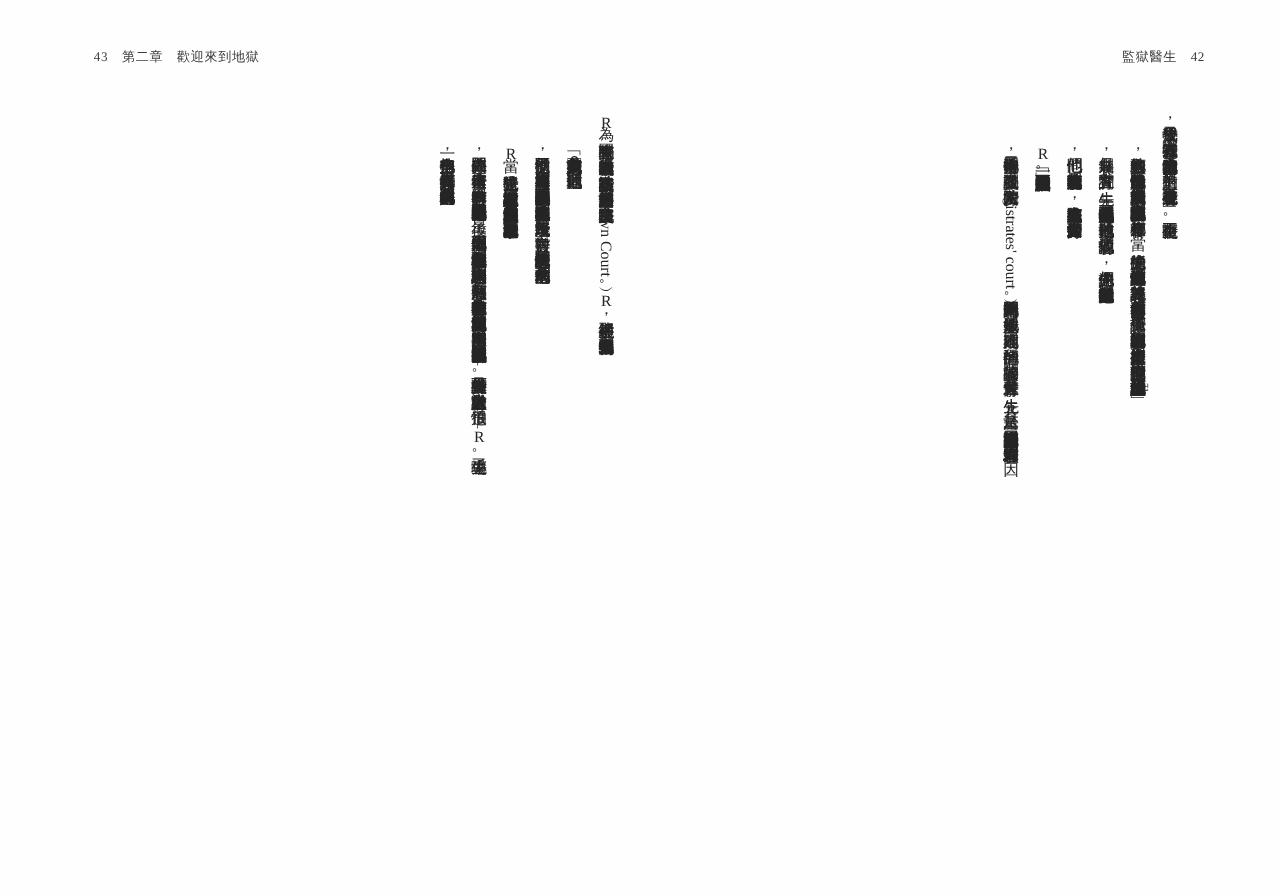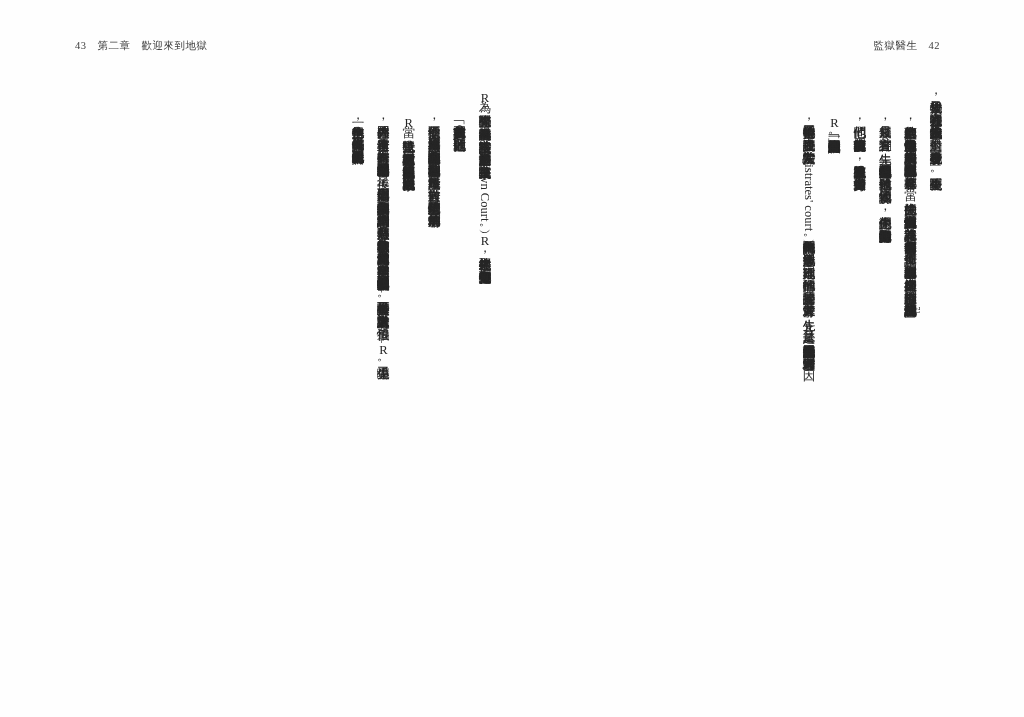--- a/index.html
+++ b/index.html
@@ -19,21 +19,21 @@
   }
   .running-head {
     position: absolute;
     top: 39px;
     font-size: 10.5px;
     color: #3c3c3c;
     letter-spacing: 0.5px;
     white-space: nowrap;
   }
   .running-head.left  { left: 75px; }
-  .running-head.right { right: 84px; }
+  .running-head.right { right: 60px; }
   .vtext {
     position: absolute;
     top: 91px;
     height: 556px;
     writing-mode: vertical-rl;
     text-orientation: mixed;
     font-size: 12.6px;
     line-height: 25.4px;
     letter-spacing: 0px;
     color: #262626;

